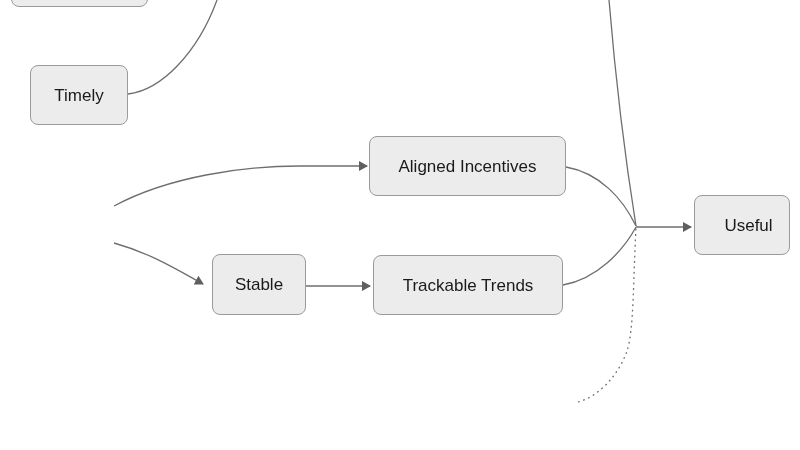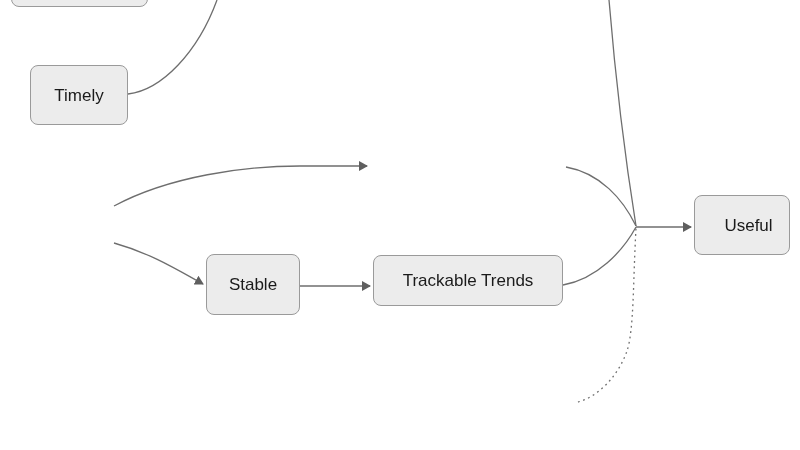--- a/index.html
+++ b/index.html
@@ -46,23 +46,23 @@
     justify-content:center;
     font-size:17px;
     color:var(--node-text);
     white-space:nowrap;
     line-height:1;
   }
   .node.dashed{ border-style:dashed; }
   .n-partial-top{ left:11px;  top:-51px; width:137px; height:58px; }
   .n-timely     { left:30px;  top:65px;  width:98px;  height:60px; }
   .n-fair       { left:45px;  top:196px; width:68px;  height:60px; }
-  .n-stable     { left:206px; top:254px; width:94px;  height:61px;text-align:center; }
+  .n-stable     { left:212px; top:254px; width:94px;  height:61px;text-align:center; }
   .n-aligned    { left:369px; top:136px; width:197px; height:60px; }
-  .n-trackable  { left:373px; top:255px; width:190px; height:51px; }
+  .n-trackable  { left:373px; top:255px; width:190px; height:60px; }
   .n-compare    { left:357px; top:374px; width:221px; height:60px; }
   .n-useful     { left:694px; top:195px; width:96px;  height:60px;padding-left:13px; }
 </style>
 </head>
 <body>
 
 <div class="canvas">
 
   <svg class="edges" viewBox="0 0 800 450" xmlns="http://www.w3.org/2000/svg">
     <defs>
@@ -88,20 +88,23 @@
 
   <div class="node n-timely">
     <span>Timely</span>
   </div>
 
 
   <div class="node n-stable">
     <span>Stable</span>
   </div>
 
+  <div class="node n-aligned">
+    <span>Aligned Incentives</span>
+  </div>
 
   <div class="node n-trackable">
     <span>Trackable Trends</span>
   </div>
 
 
   <div class="node n-useful">
     <span>Useful</span>
   </div>
 

